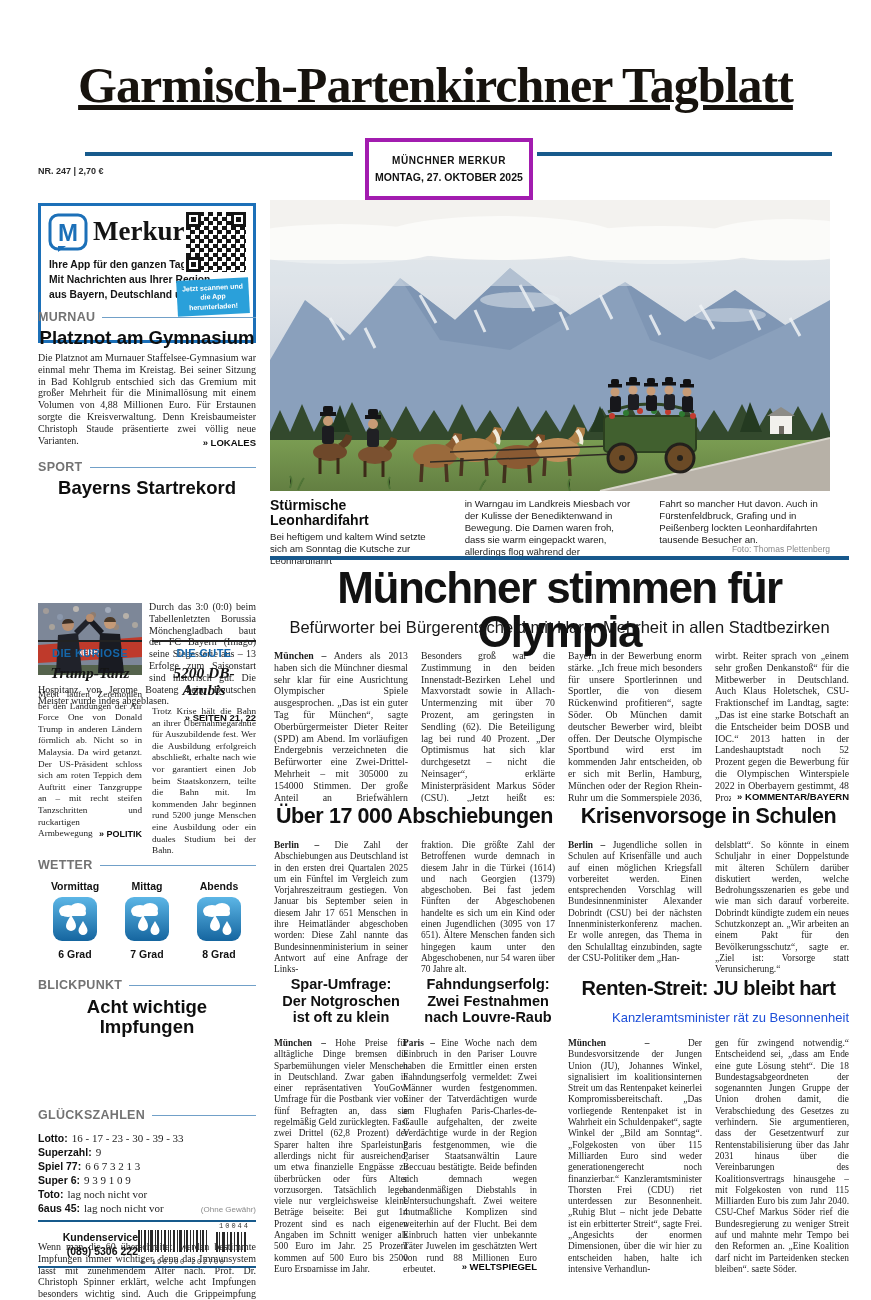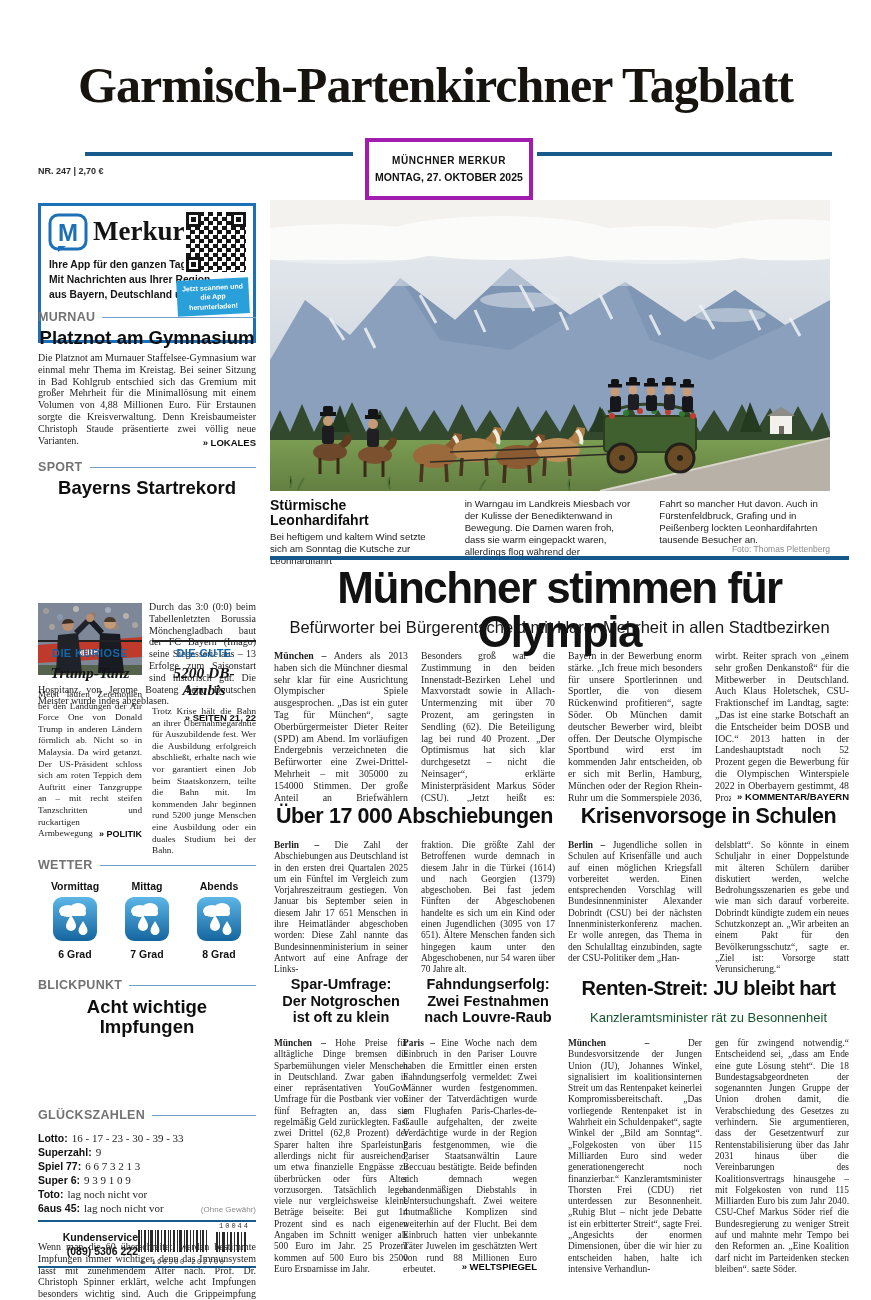--- a/index.html
+++ b/index.html
@@ -1,21 +1,21 @@
 <!DOCTYPE html>
 <html lang="de"><head>
 <meta charset="utf-8">
 <style>
   html,body{margin:0;padding:0;background:#ffffff;}
   #page{position:relative;width:871px;height:1300px;background:#fff;overflow:hidden;
         font-family:"Liberation Sans",sans-serif;color:#1a1a1a;}
   .abs{position:absolute;}
   
   #masthead-title{left:0;top:60px;width:871px;text-align:center;
-    font:700 50px/1 "Liberation Serif",serif;color:#17130e;letter-spacing:-1px;}
+    font:700 50px/1 "Liberation Serif",serif;color:#17130e;letter-spacing:-1px;text-decoration:underline;}
   .head-rule{top:152px;height:4px;background:#175a8c;}
   #rule-left{left:85px;width:268px;}
   #rule-right{left:537px;width:295px;}
   #issue-no{left:38px;top:166px;font:700 9px "Liberation Sans",sans-serif;color:#2a2a2a;}
   #center-box{left:365px;top:138px;width:160px;height:54px;border:4px solid #a21caf;
     display:flex;flex-direction:column;justify-content:center;gap:5px;text-align:center;}
   #pub-name{font:700 10px "Liberation Sans",sans-serif;letter-spacing:.6px;color:#111;}
   #pub-date{font:700 10.5px "Liberation Sans",sans-serif;color:#111;}
   
   .kicker{display:flex;align-items:center;gap:7px;color:#737373;
@@ -82,22 +82,22 @@
   .col-flex .col{flex:1;position:relative;overflow:hidden;}
   #oly-body{left:274px;top:650px;width:575px;height:152px;}
   #oly-body .body-serif{font-size:9.8px;line-height:11.8px;}
   .art-head{position:absolute;text-align:center;font:700 21.5px/1 "Liberation Sans",sans-serif;
     letter-spacing:-.4px;color:#101010;}
   .two-col{position:absolute;width:281px;height:134px;}
   .small-head{position:absolute;text-align:center;white-space:pre-line;
     font:700 14.5px/16.5px "Liberation Sans",sans-serif;color:#0f0f0f;}
   .bottom-body{position:absolute;height:234px;}
   .bottom-body .body-serif,.two-col .body-serif{font-size:9.4px;line-height:11.3px;}
-  #renten-sub{left:568px;top:1010px;width:281px;text-align:center;
-    font:400 13px "Liberation Sans",sans-serif;color:#14532d;}
+  #renten-sub{left:568px;top:1010px;width:281px;text-align:right;
+    font:400 13px "Liberation Sans",sans-serif;color:#1d4ed8;}
   
   #sport-content{left:38px;top:505px;width:218px;height:122px;}
   #sport-img{float:left;margin:2px 7px 2px 0;}
 </style>
 </head>
 <body>
 
 <div id="page">
 
   <div class="abs" id="masthead-title">Garmisch-Partenkirchner Tagblatt</div>

